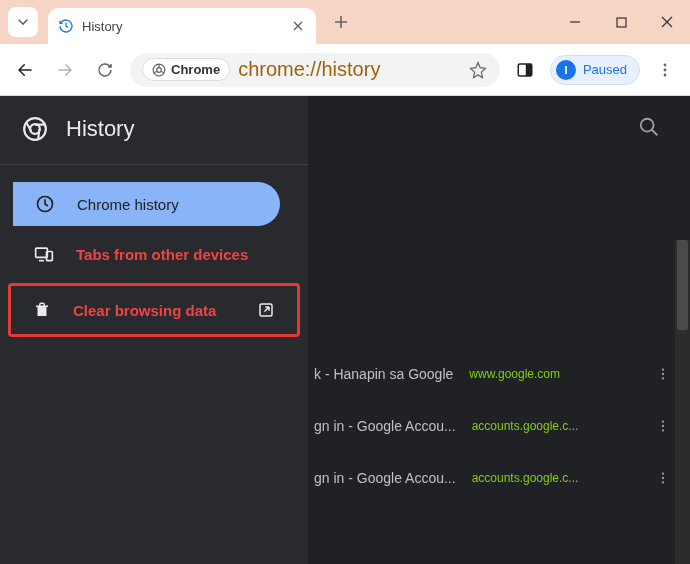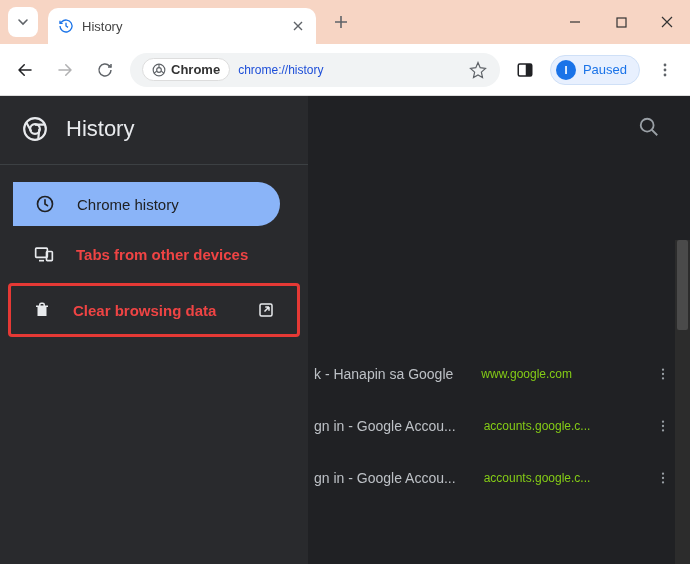--- a/index.html
+++ b/index.html
@@ -14,21 +14,21 @@
 .newtab { width: 30px; height: 30px; display: flex; align-items: center; justify-content: center; margin-left: 10px; cursor: pointer; }
 .win-controls { margin-left: auto; display: flex; gap: 0; }
 .win-btn { width: 46px; height: 44px; display: flex; align-items: center; justify-content: center; cursor: pointer; }
 
 
 .toolbar { height: 52px; background: #fff; display: flex; align-items: center; padding: 0 10px; gap: 10px; border-bottom: 1px solid #ddd; }
 .nav-btn { width: 30px; height: 30px; display: flex; align-items: center; justify-content: center; cursor: pointer; border-radius: 50%; }
 .nav-btn.disabled { opacity: 0.35; }
 .omnibox { flex: 1; height: 34px; background: #f1f3f4; border-radius: 18px; display: flex; align-items: center; padding: 0 12px; gap: 8px; }
 .chrome-chip { display: flex; align-items: center; gap: 5px; background: #fff; border-radius: 13px; padding: 3px 9px; border: 1px solid #ddd; font-size: 13px; font-weight: 600; color: #333; }
-.omnibox-url { font-size: 12px; color: #1d4ed8; flex: 1; }
+.omnibox-url { font-size: 20px; color: #a16207; flex: 1; }
 .star-btn { width: 20px; display: flex; align-items: center; justify-content: center; cursor: pointer; }
 .reader-btn { width: 30px; height: 30px; display: flex; align-items: center; justify-content: center; cursor: pointer; }
 .profile-chip { height: 30px; border-radius: 15px; border: 1px solid #cfe0f7; background: #e8f0fe; display: flex; align-items: center; padding: 0 12px 0 5px; gap: 7px; cursor: pointer; }
 .profile-dot { width: 20px; height: 20px; border-radius: 50%; background: #1a73e8; color: #fff; display: flex; align-items: center; justify-content: center; font-size: 11px; font-weight: 600; }
 .profile-label { font-size: 13px; color: #1a73e8; font-weight: 400; }
 .menu-btn { width: 30px; height: 30px; display: flex; align-items: center; justify-content: center; cursor: pointer; }
 
 
 .content { display: flex; height: calc(564px - 96px); background: #202124; position: relative; }
 .sidebar { width: 308px; background: #292a2d; display: flex; flex-direction: column; }
@@ -36,21 +36,21 @@
 .sidebar-title { color: #e8eaed; font-size: 22px; font-weight: 400; }
 .sidebar-divider { height: 1px; background: #3c4043; margin: 0 0 14px 0; }
 .side-item { display: flex; align-items: center; gap: 22px; padding: 0 22px; height: 44px; margin: 3px 12px; cursor: pointer; color: #ef4444; font-size: 15px; font-weight: 600; border-radius: 22px 22px 22px 22px; }
 .side-item.active { background: #8ab4f8; color: #202124; margin-right: 28px; border-radius: 0 22px 22px 0; margin-left: 13px; font-weight: 500; }
 .side-item.highlighted { border: 3px solid #e53935; border-radius: 4px; margin: 4px 8px 4px 8px; height: 54px; }
 .open-icon { margin-left: auto; margin-right: 0; display: flex; }
 
 .main { flex: 1; background: #202124; position: relative; }
 .search-icon-right { position: absolute; top: 20px; right: 30px; cursor: pointer; }
 .history-list { position: absolute; top: 252px; left: 0; right: 0; }
-.history-row { display: flex; align-items: center; height: 52px; padding: 0 16px 0 6px; color: #9aa0a6; font-size: 14px; gap: 28px; }
+.history-row { display: flex; align-items: center; height: 52px; padding: 0 16px 0 6px; color: #9aa0a6; font-size: 14px; gap: 16px; }
 .hr-title { color: #bdc1c6; font-size: 14px; white-space: nowrap; overflow: hidden; text-overflow: ellipsis; max-width: 170px; }
 .hr-domain { color: #84cc16; font-size: 12px; white-space: nowrap; overflow: hidden; text-overflow: ellipsis; }
 .hr-more { margin-left: auto; cursor: pointer; padding: 4px; }
 .scrollbar { position: absolute; right: 0; top: 144px; bottom: 0; width: 15px; background: #2c2c2c; }
 .scrollbar-thumb { position: absolute; top: 0; left: 2px; right: 2px; height: 90px; background: #4a4a4a; border-radius: 2px; }
 
 svg { display: block; }
 </style>
 </head>
 <body>

